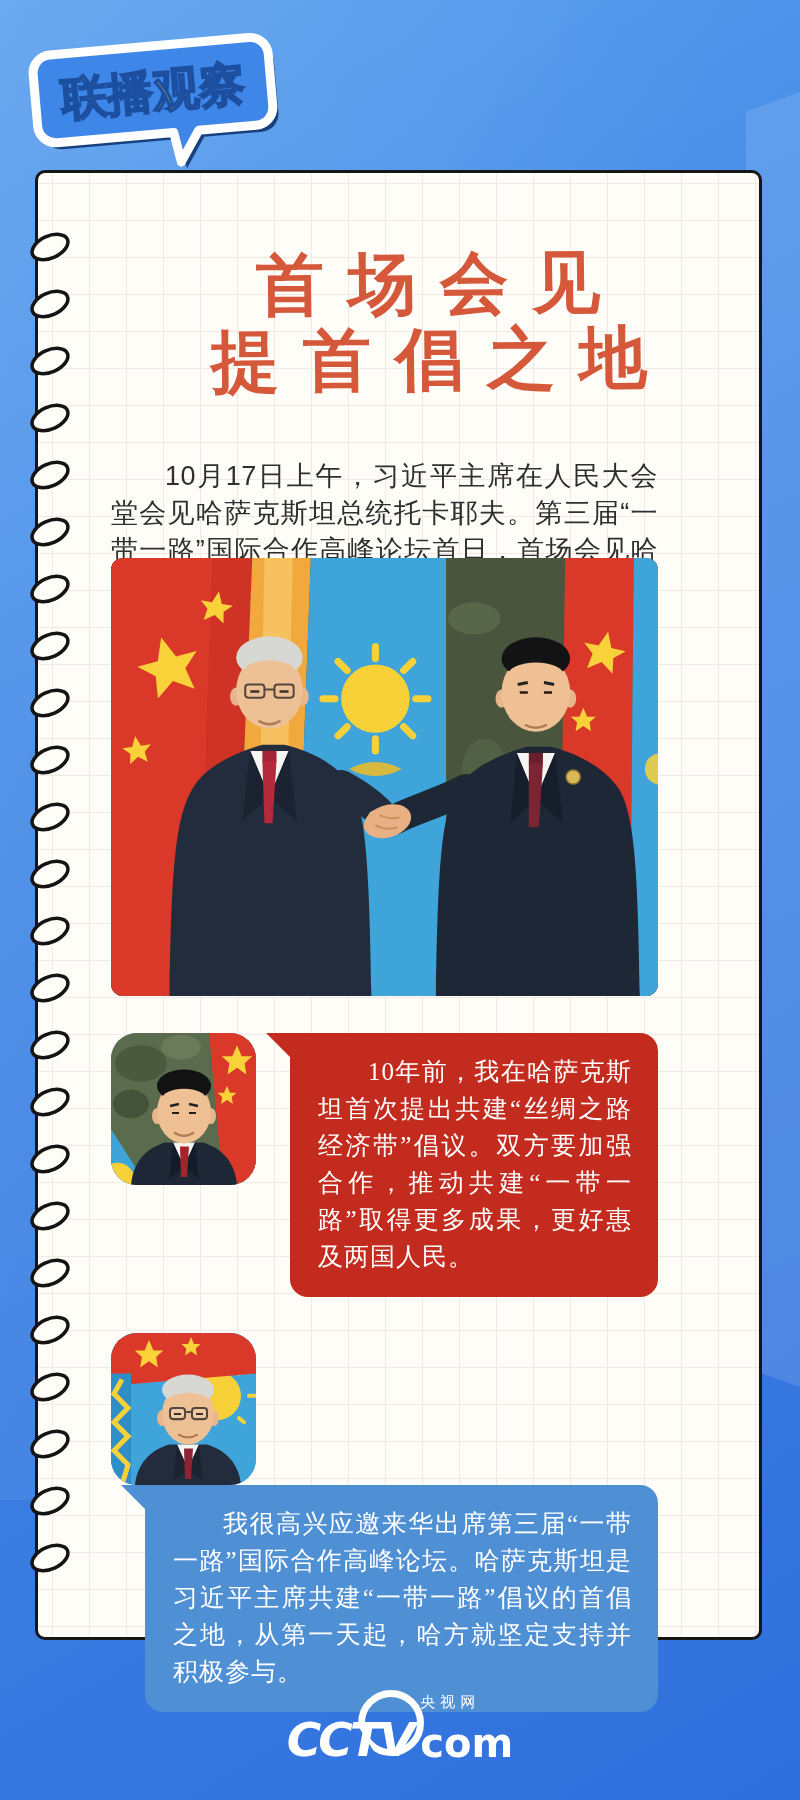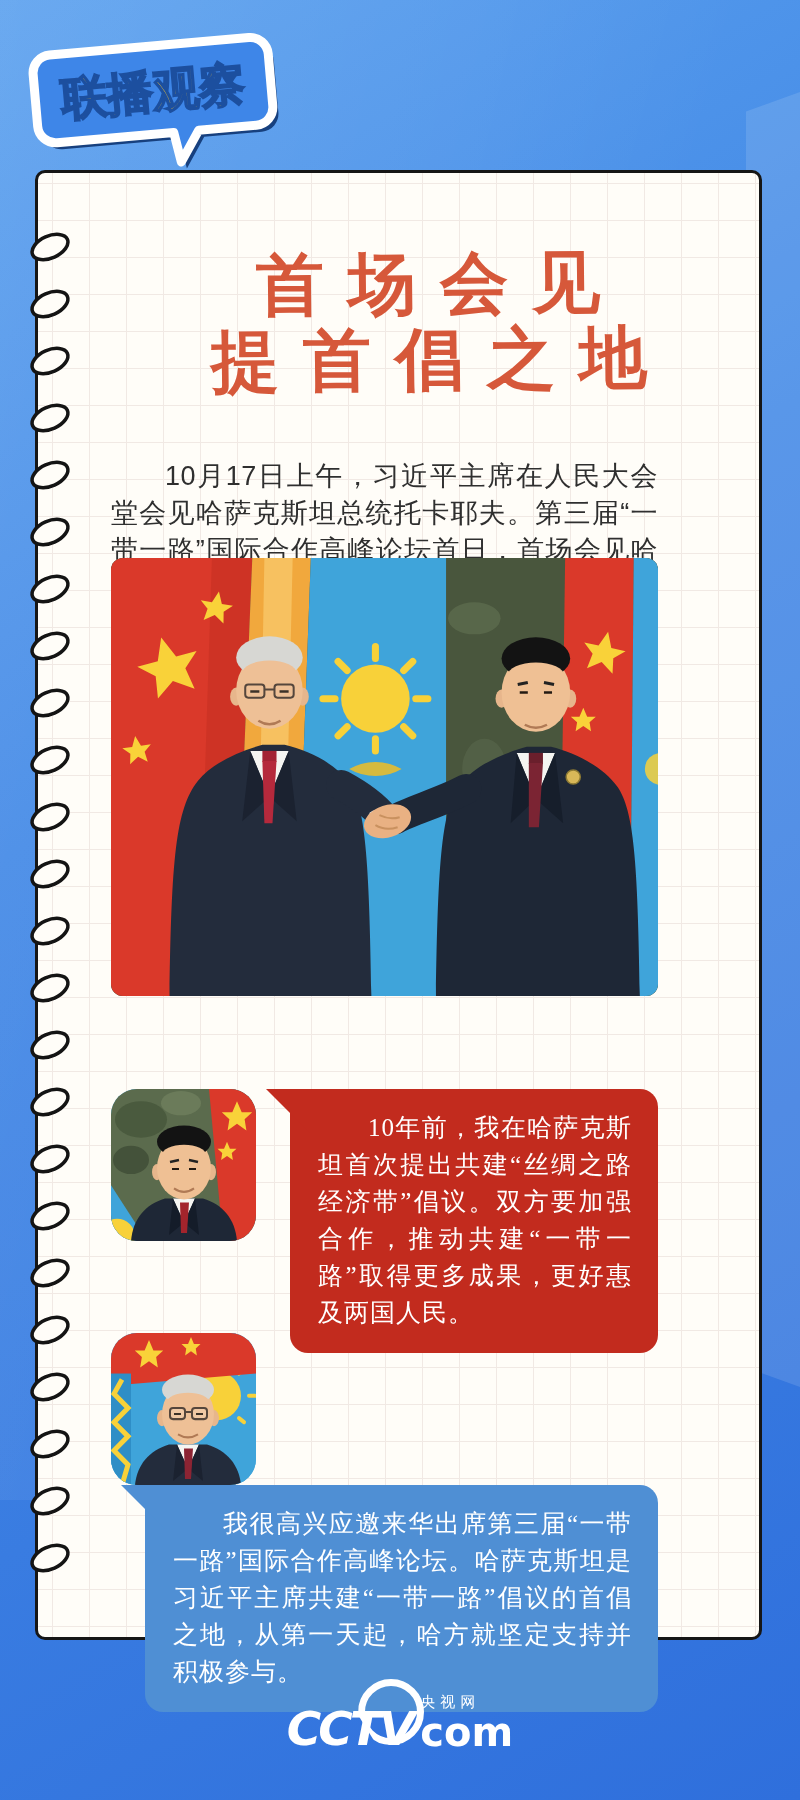--- a/index.html
+++ b/index.html
@@ -44,21 +44,21 @@
   }
 
   .photo{
     position:absolute;top:385px;left:73px;width:547px;height:438px;
     border-radius:12px;overflow:hidden;background:#4f5d43;
   }
   .photo svg{display:block;width:100%;height:100%;}
 
   
   .quote{position:absolute;left:73px;width:547px;display:flex;align-items:flex-start;}
-  .quote-1{top:916px;}
+  .quote-1{top:860px;}
   .quote-2{top:1160px;flex-direction:column;}
   .avatar{
     width:145px;height:152px;border-radius:26px;overflow:hidden;flex:none;
     background:#3fa4da;
   }
   .avatar svg{display:block;width:100%;height:100%;}
   .bubble{
     position:relative;margin-left:34px;flex:1;
     background:var(--bub,#c22b1e);
     border-radius:6px 18px 18px 18px;
@@ -82,21 +82,21 @@
   .cctv-circle{
     position:absolute;right:-12px;top:-26px;width:52px;height:52px;
     border:7px solid #fff;border-radius:50%;
     clip-path:polygon(0 0,100% 0,100% 100%,28% 100%,0 55%);
   }
   .cctv-text{
     position:relative;font-family:"DejaVu Sans","Liberation Sans",sans-serif;
     font-weight:bold;font-style:italic;font-size:47px;letter-spacing:-3px;line-height:1;
   }
   .cctv-right{display:flex;flex-direction:column;align-items:flex-start;line-height:1;}
-  .cctv-cn{font-size:15px;letter-spacing:5px;margin-bottom:3px;}
+  .cctv-cn{font-size:15px;letter-spacing:5px;margin-bottom:14px;}
   .cctv-com{font-family:"DejaVu Sans","Liberation Sans",sans-serif;font-weight:bold;font-size:40px;letter-spacing:0;}
 </style>
 </head>
 <body>
 
 <div class="bg-band"></div>
 <div class="bg-stripe-right"></div>
 
 <div class="logo">
   <svg width="270" height="170" viewBox="0 0 270 170">

